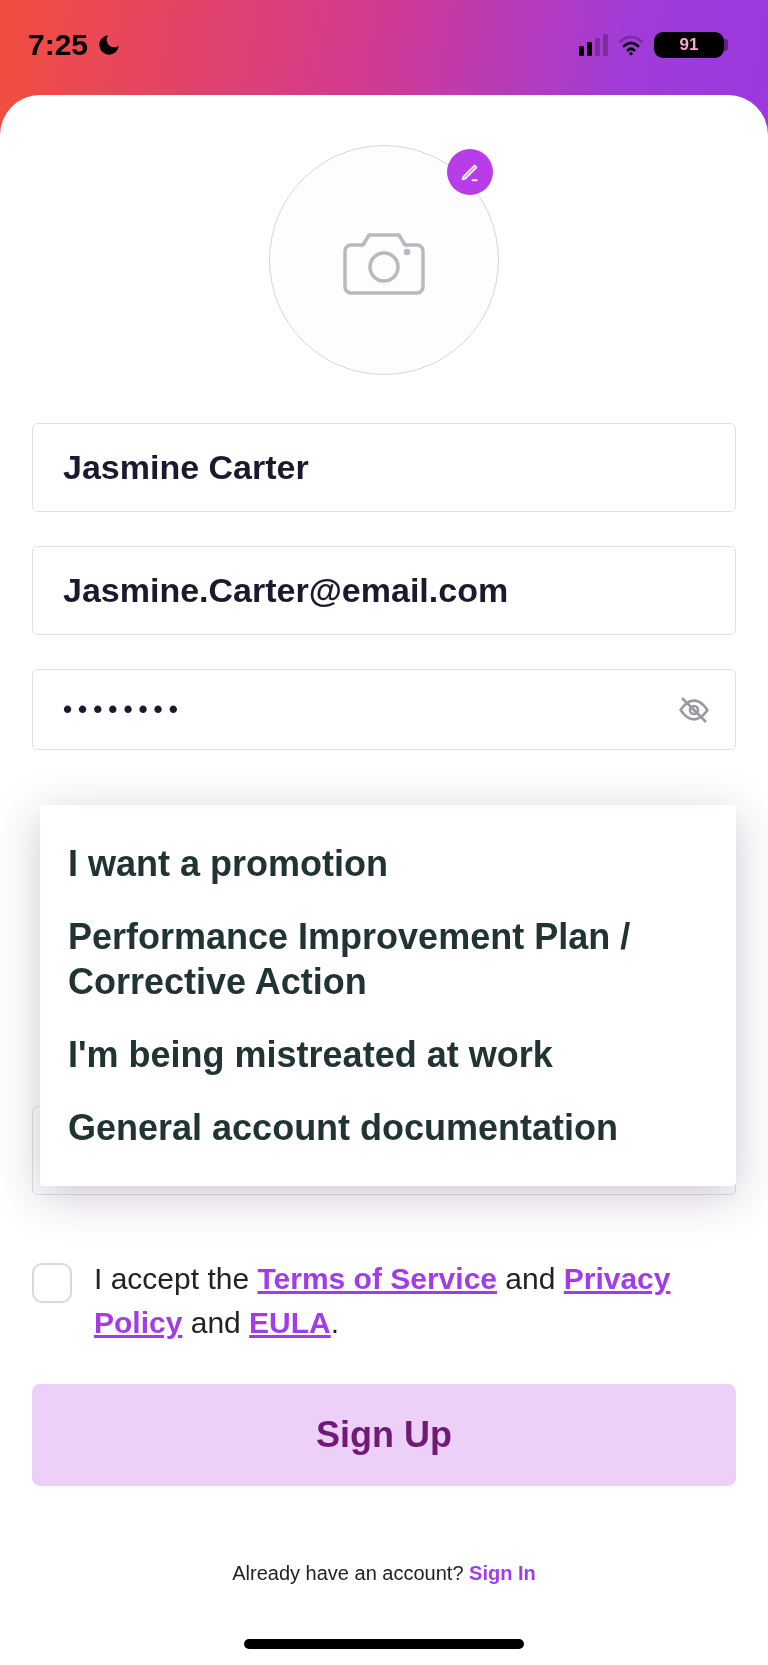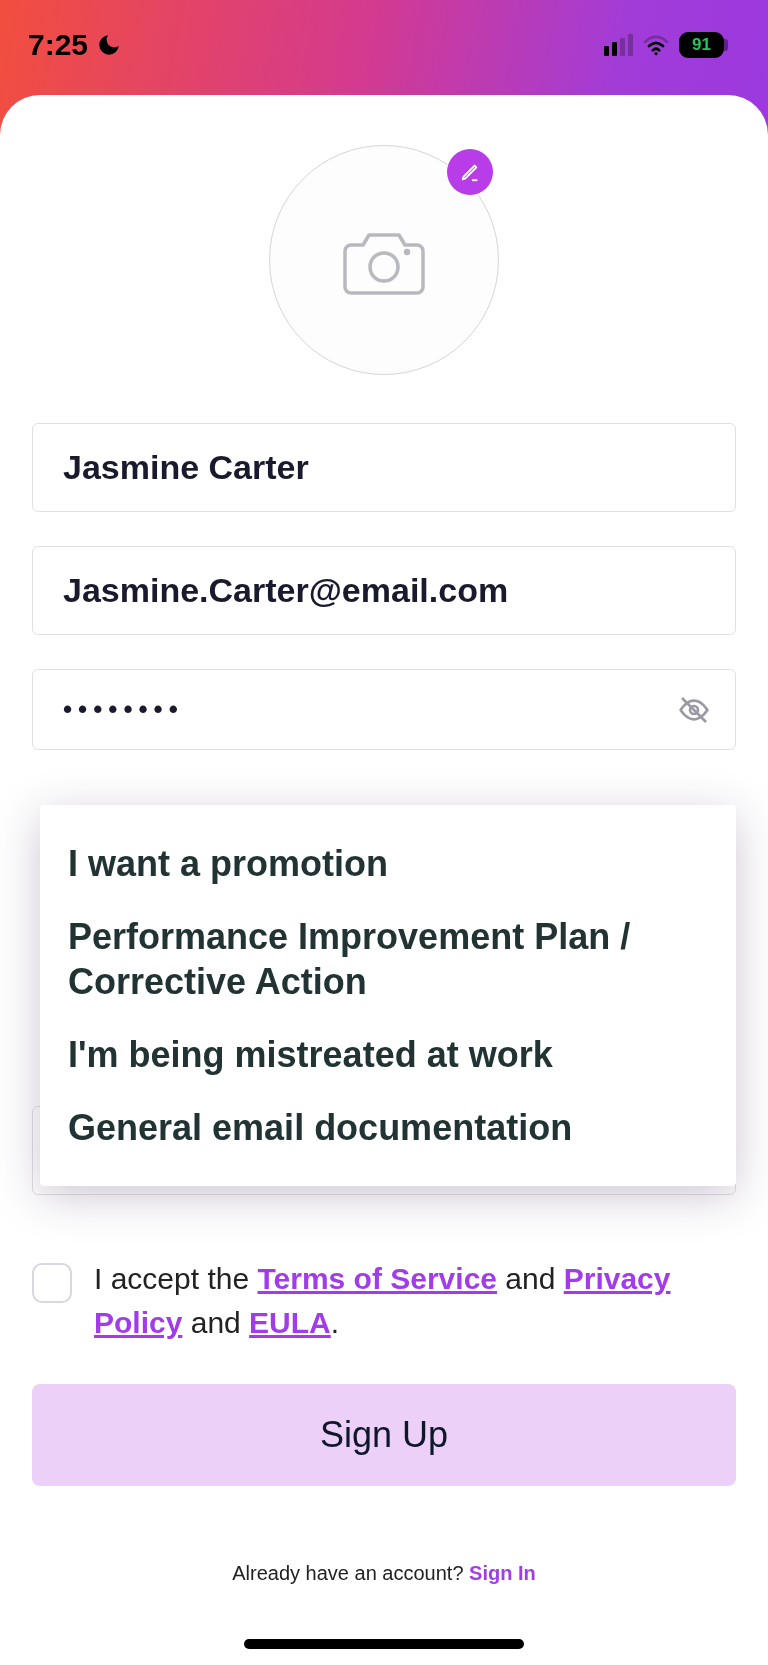--- a/index.html
+++ b/index.html
@@ -55,22 +55,22 @@
     .bar3 { height: 18px; }
     .bar4 { height: 22px; }
     .wifi-icon { width: 26px; height: 22px; }
     .battery {
       display: flex;
       align-items: center;
       gap: 0;
     }
     .battery-body {
       background: #000;
-      color: #22c55e;
-      width: 45px;
+      color: #f9a8d4;
+      width: 70px;
       height: 26px;
       border-radius: 9px;
       font-size: 17px;
       font-weight: 700;
       display: flex;
       align-items: center;
       justify-content: center;
     }
     .battery-tip {
       width: 4px;
@@ -197,26 +197,26 @@
       color: #222;
     }
     .link {
       color: #a23ce8;
       text-decoration: underline;
       font-weight: 700;
     }
     .signup-btn {
       width: 100%;
       background: #ecd0f7;
-      color: #0f172a;
+      color: #701a75;
       border: none;
       border-radius: 8px;
       padding: 30px 8px;
       font-size: 36px;
-      font-weight: 400;
+      font-weight: 700;
       margin-bottom: 76px;
     }
     .signin-row {
       text-align: center;
       font-size: 20px;
       color: #222;
     }
     .signin-link {
       color: #a23ce8;
       font-weight: 800;
@@ -309,18 +309,18 @@
   <button class="signup-btn">Sign Up</button>
 
   <div class="signin-row">
     <span>Already have an account? </span><span class="signin-link">Sign In</span>
   </div>
 
   <div class="dropdown-popup">
     <div class="dropdown-item">I want a promotion</div>
     <div class="dropdown-item">Performance Improvement Plan / Corrective Action</div>
     <div class="dropdown-item">I'm being mistreated at work</div>
-    <div class="dropdown-item">General email documentation</div>
+    <div class="dropdown-item">General account documentation</div>
   </div>
 
 </div>
 
 <div class="home-indicator"></div>
 
 </body></html>

